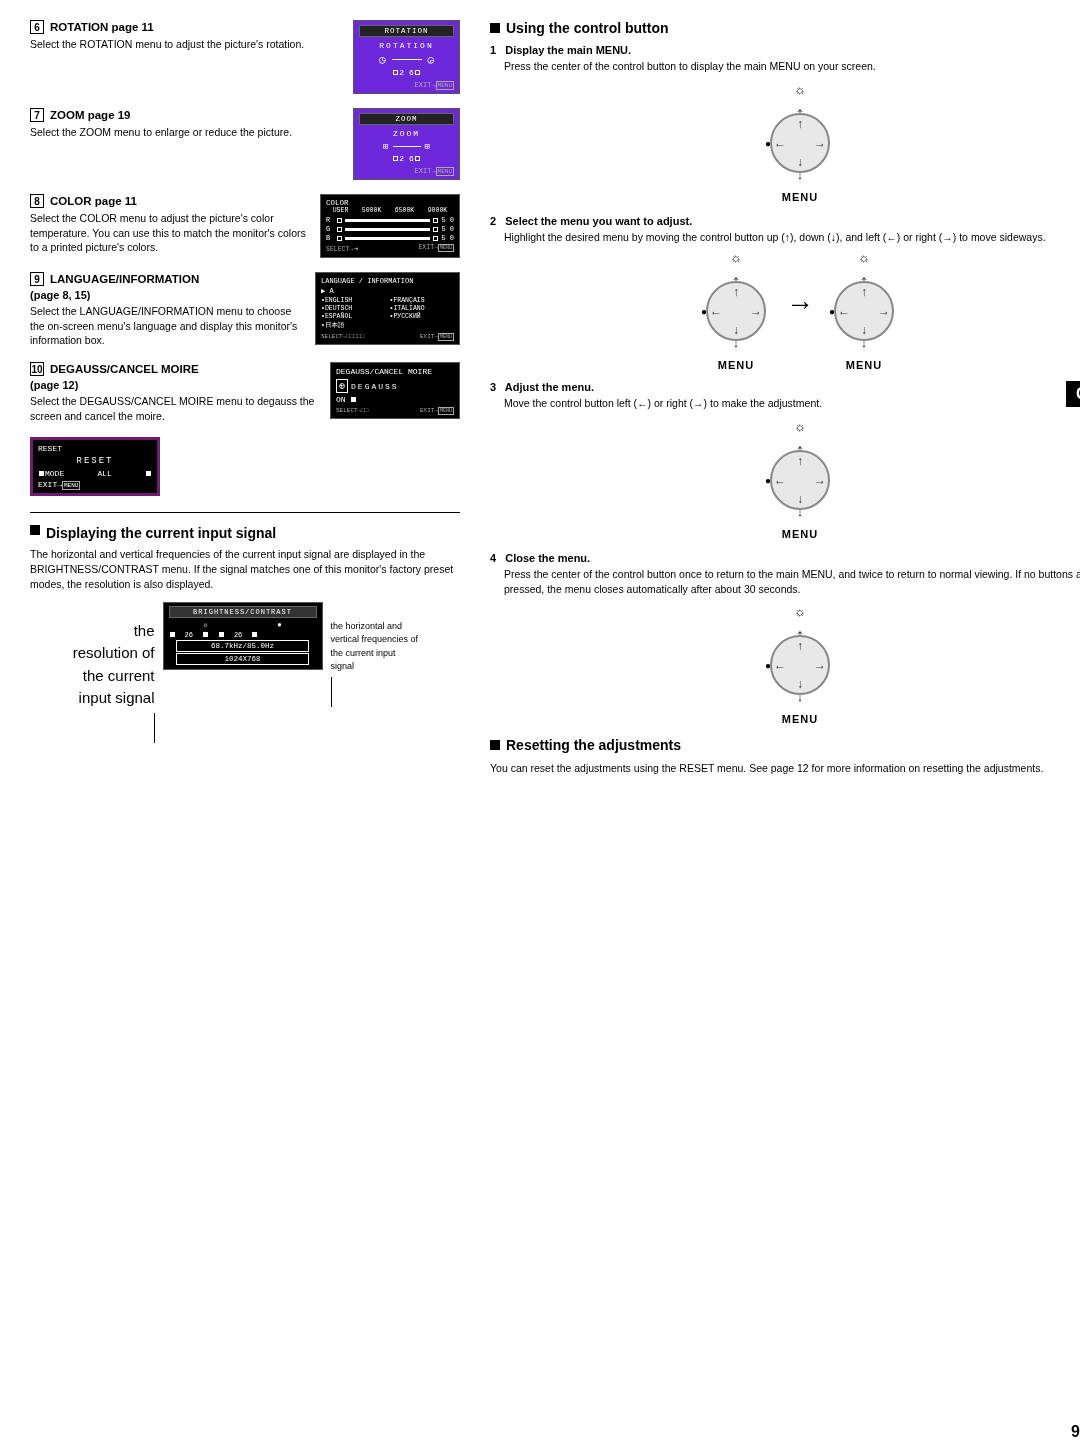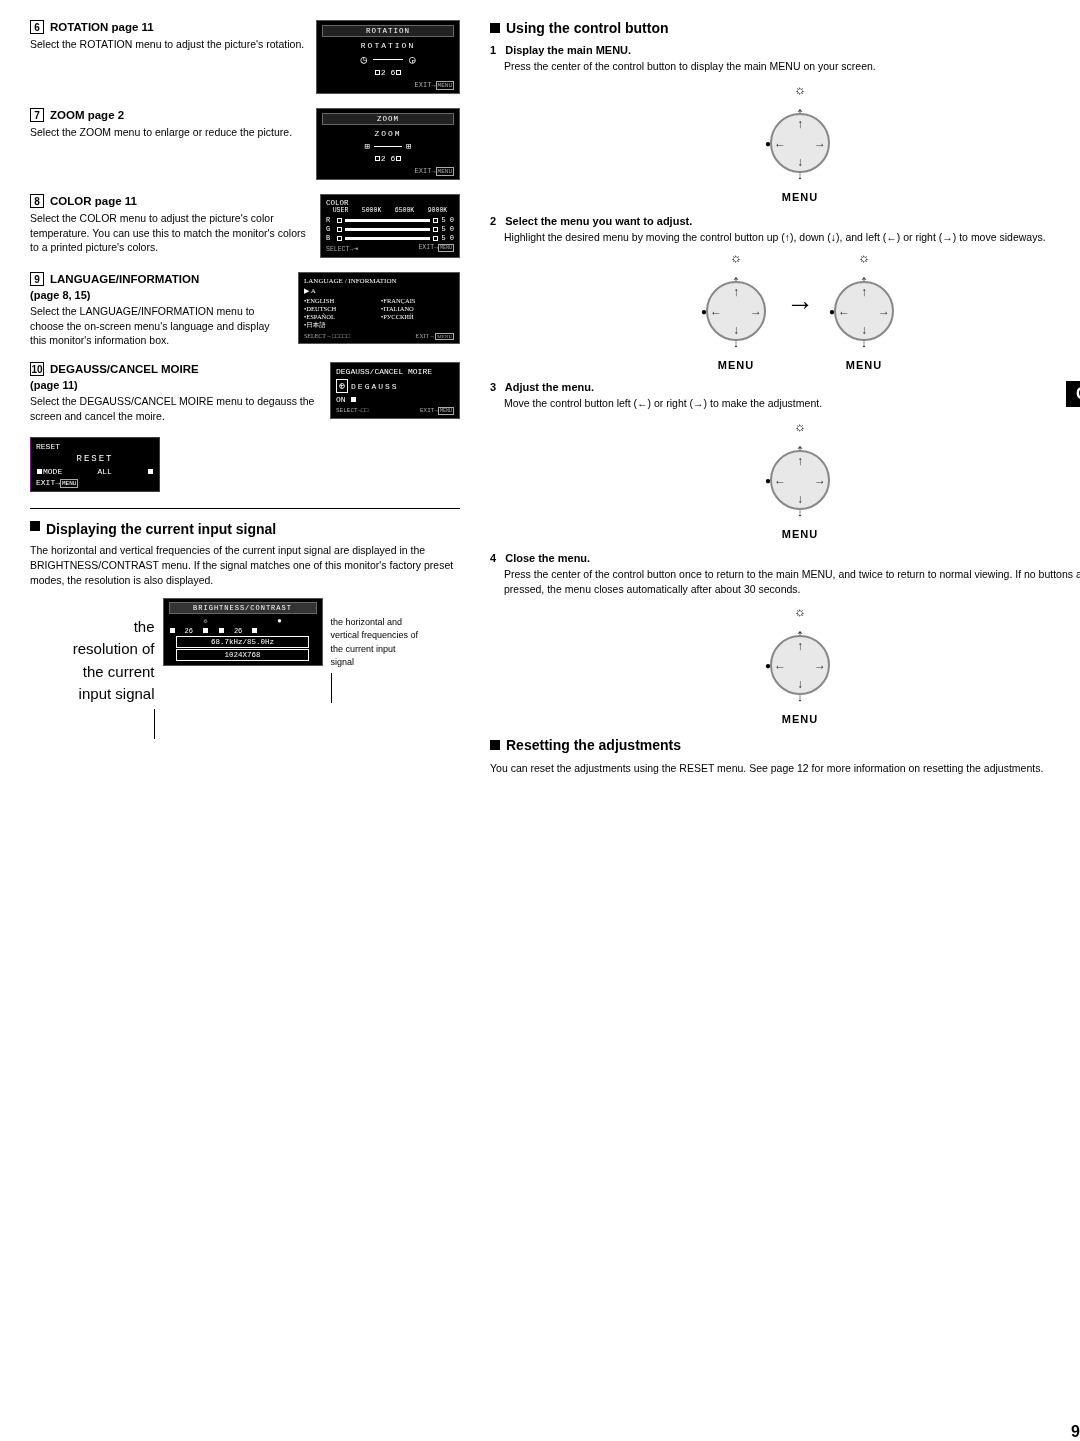--- a/index.html
+++ b/index.html
@@ -62,23 +62,23 @@
       margin-right: 2px;
     }
 
     .section-body {
       font-size: 10.5px;
       line-height: 1.4;
     }
 
     
     .menu-screen {
-      width: 144px;
+      width: 107px;
       flex-shrink: 0;
-      background: #000000;
+      background: #6d28d9;
       color: #fff;
       font-size: 8px;
       font-family: 'Courier New', monospace;
       padding: 4px 5px;
       border: 1px solid #555;
     }
 
     .menu-screen .menu-title-bar {
       background: #222;
       text-align: center;
@@ -235,25 +235,25 @@
     .page-number {
       position: absolute;
       bottom: 20px;
       right: 30px;
       font-size: 16px;
       font-weight: bold;
     }
 
     
     .lang-screen {
-      width: 162px;
+      width: 145px;
       background: #000;
       color: #fff;
       font-size: 7px;
-      font-family: Liberation Serif, serif;
+      font-family: Liberation Mono, monospace;
       padding: 4px 5px;
       border: 1px solid #555;
     }
 
     .color-screen {
       width: 140px;
       background: #000;
       color: #fff;
       font-size: 7.5px;
       font-family: 'Courier New', monospace;
@@ -271,21 +271,21 @@
       border: 1px solid #555;
     }
 
     .reset-screen {
       width: 130px;
       background: #000;
       color: #fff;
       font-size: 8px;
       font-family: 'Courier New', monospace;
       padding: 4px 5px;
-      border: 1px solid #701a75;
+      border: 3px solid #701a75;
     }
 
     .resetting-section {
       margin-top: 10px;
     }
   </style>
 </head>
 <body>
 
 <div style="position: relative; width: 1080px; min-height: 1441px;">
@@ -316,21 +316,21 @@
             <span class="menu-sq"></span>
           </div>
           <div class="menu-exit">EXIT→<span style="border:1px solid #aaa; padding:0 1px; font-size:6px;">MENU</span></div>
         </div>
       </div>
 
       <div class="section">
         <div class="section-text">
           <div class="section-title">
             <span class="section-num">7</span>
-            <span>ZOOM page 2</span>
+            <span>ZOOM page 19</span>
           </div>
           <div class="section-body">Select the ZOOM menu to enlarge or reduce the picture.</div>
         </div>
         <div class="menu-screen">
           <div class="menu-title-bar">ZOOM</div>
           <div style="text-align:center; font-size:8px; letter-spacing:2px; margin-bottom:3px;">ZOOM</div>
           <div class="menu-row">
             <span style="font-size:9px;">⊞</span>
             <span style="margin:0 4px; border-bottom:1px solid #fff; width:28px; display:inline-block;"></span>
             <span style="font-size:9px;">⊞</span>
@@ -419,21 +419,21 @@
           </div>
         </div>
       </div>
 
       <div class="section">
         <div class="section-text">
           <div class="section-title">
             <span class="section-num">10</span>
             <span>DEGAUSS/CANCEL MOIRE</span>
           </div>
-          <div style="font-weight:bold; font-size:11px; margin-bottom:3px;">(page 11)</div>
+          <div style="font-weight:bold; font-size:11px; margin-bottom:3px;">(page 12)</div>
           <div class="section-body">Select the DEGAUSS/CANCEL MOIRE menu to degauss the screen and cancel the moire.</div>
         </div>
         <div class="degauss-screen">
           <div class="menu-title-bar">DEGAUSS/CANCEL MOIRE</div>
           <div style="display:flex; align-items:center; gap:3px; margin:3px 0 2px 0;">
             <span style="font-size:10px; border:1px solid #fff; padding:0 2px;">⊕</span>
             <span style="font-size:8px; letter-spacing:2px;">DEGAUSS</span>
           </div>
           <div style="margin:2px 0; font-size:8px;">
             <span>ON</span> <span class="menu-sq-filled"></span>

